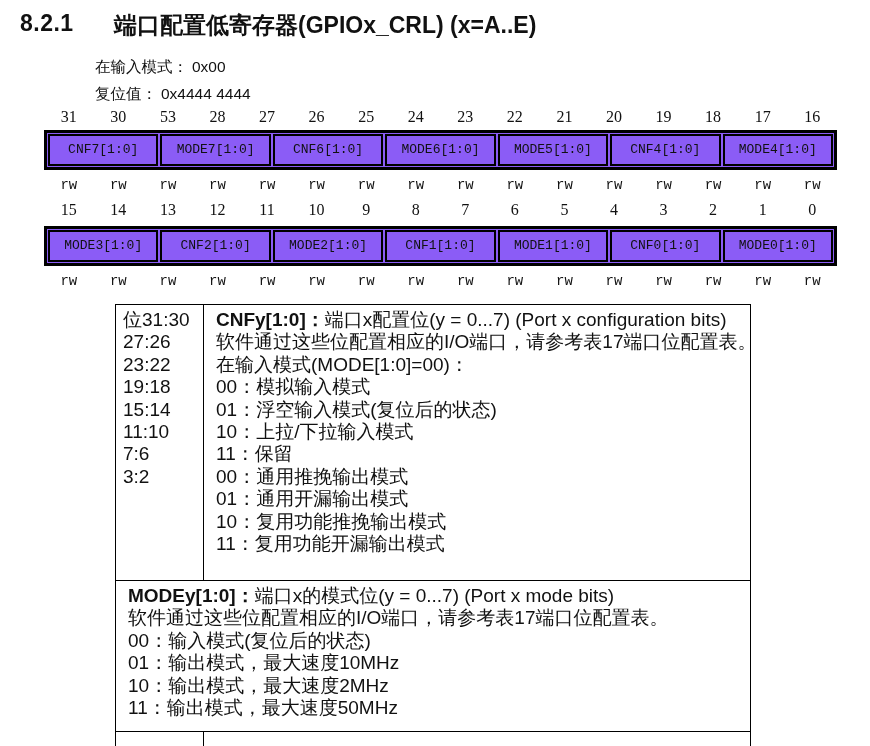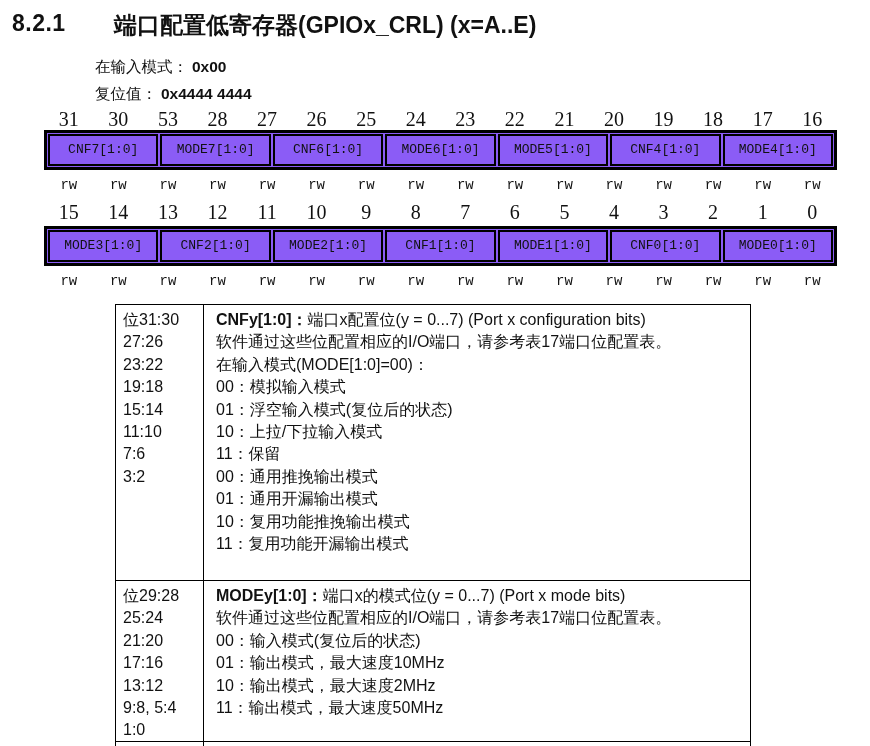--- a/index.html
+++ b/index.html
@@ -2,39 +2,39 @@
 <html><head>
 <meta charset="utf-8">
 <style>
   html,body{margin:0;padding:0;}
   body{
     width:870px;height:746px;position:relative;background:#ffffff;
     font-family:"Liberation Sans", sans-serif;color:#111111;overflow:hidden;
   }
   
   .section-number{
-    position:absolute;top:10px;left:12px;
+    position:absolute;top:10px;left:20px;
     font-size:23px;font-weight:bold;letter-spacing:0.5px;
   }
   .page-title{
     position:absolute;top:10px;left:114px;
     font-size:23px;font-weight:bold;
   }
   
   .meta-line{position:absolute;left:95px;font-size:15.5px;white-space:nowrap;}
-  .meta-line .val{font-weight:bold;margin-left:4px;}
+  .meta-line .val{font-weight:normal;margin-left:4px;}
   #offset-line{top:57px;}
   #reset-line{top:84px;text-align:center;}
   
   .bit-grid{
     position:absolute;left:44px;width:793px;
     display:grid;grid-template-columns:repeat(16,1fr);
     text-align:center;
   }
-  .bit-grid.nums{font-family:"Liberation Serif", serif;font-size:20px;}
+  .bit-grid.nums{font-family:"Liberation Serif", serif;font-size:16px;}
   .bit-grid.rw{font-family:"Liberation Mono", monospace;font-size:14px;}
   .bit-boxes{
     position:absolute;left:44px;width:787px;
     border:3px solid #000;background:#8b5cf6;
     display:flex;
   }
   .bit-cell{
     flex:1 1 0;margin:1px;border:2px solid #000;
     height:28px;line-height:28px;text-align:center;
     font-family:"Liberation Mono", monospace;font-size:13px;
@@ -44,21 +44,21 @@
   #boxes-high{top:130px;}
   #rw-high{top:177px;}
   #nums-low{top:201px;}
   #boxes-low{top:226px;}
   #rw-low{top:273px;}
   
   .desc-table{
     position:absolute;top:304px;left:115px;width:636px;height:442px;
     border:1px solid #000;border-bottom:none;box-sizing:border-box;
     display:flex;flex-direction:column;overflow:hidden;
-    font-size:16px;line-height:22.4px;
+    font-size:19px;line-height:22.4px;
   }
   .desc-row{display:flex;border-bottom:1px solid #000;}
   .desc-row.row-0{min-height:275px;}
   .desc-row.row-1{min-height:150px;}
   .desc-row.stub{flex:1 1 auto;border-bottom:none;}
   .col-bits{
     width:88px;box-sizing:border-box;flex:0 0 88px;
     border-right:1px solid #000;
     padding:4px 3px 0 7px;
   }
@@ -194,29 +194,20 @@
         <div class="line">01：浮空输入模式(复位后的状态)</div>
         <div class="line">10：上拉/下拉输入模式</div>
         <div class="line">11：保留</div>
         <div class="line">00：通用推挽输出模式</div>
         <div class="line">01：通用开漏输出模式</div>
         <div class="line">10：复用功能推挽输出模式</div>
         <div class="line">11：复用功能开漏输出模式</div>
       </div>
     </div>
     <div class="desc-row row-1">
-      <div class="col-bits">
-        <div class="line">位29:28</div>
-        <div class="line">25:24</div>
-        <div class="line">21:20</div>
-        <div class="line">17:16</div>
-        <div class="line">13:12</div>
-        <div class="line">9:8, 5:4</div>
-        <div class="line">1:0</div>
-      </div>
       <div class="col-desc">
         <div class="line"><b>MODEy[1:0]：</b>端口x的模式位(y = 0...7) (Port x mode bits)</div>
         <div class="line">软件通过这些位配置相应的I/O端口，请参考表17端口位配置表。</div>
         <div class="line">00：输入模式(复位后的状态)</div>
         <div class="line">01：输出模式，最大速度10MHz</div>
         <div class="line">10：输出模式，最大速度2MHz</div>
         <div class="line">11：输出模式，最大速度50MHz</div>
       </div>
     </div>
     <div class="desc-row stub">

